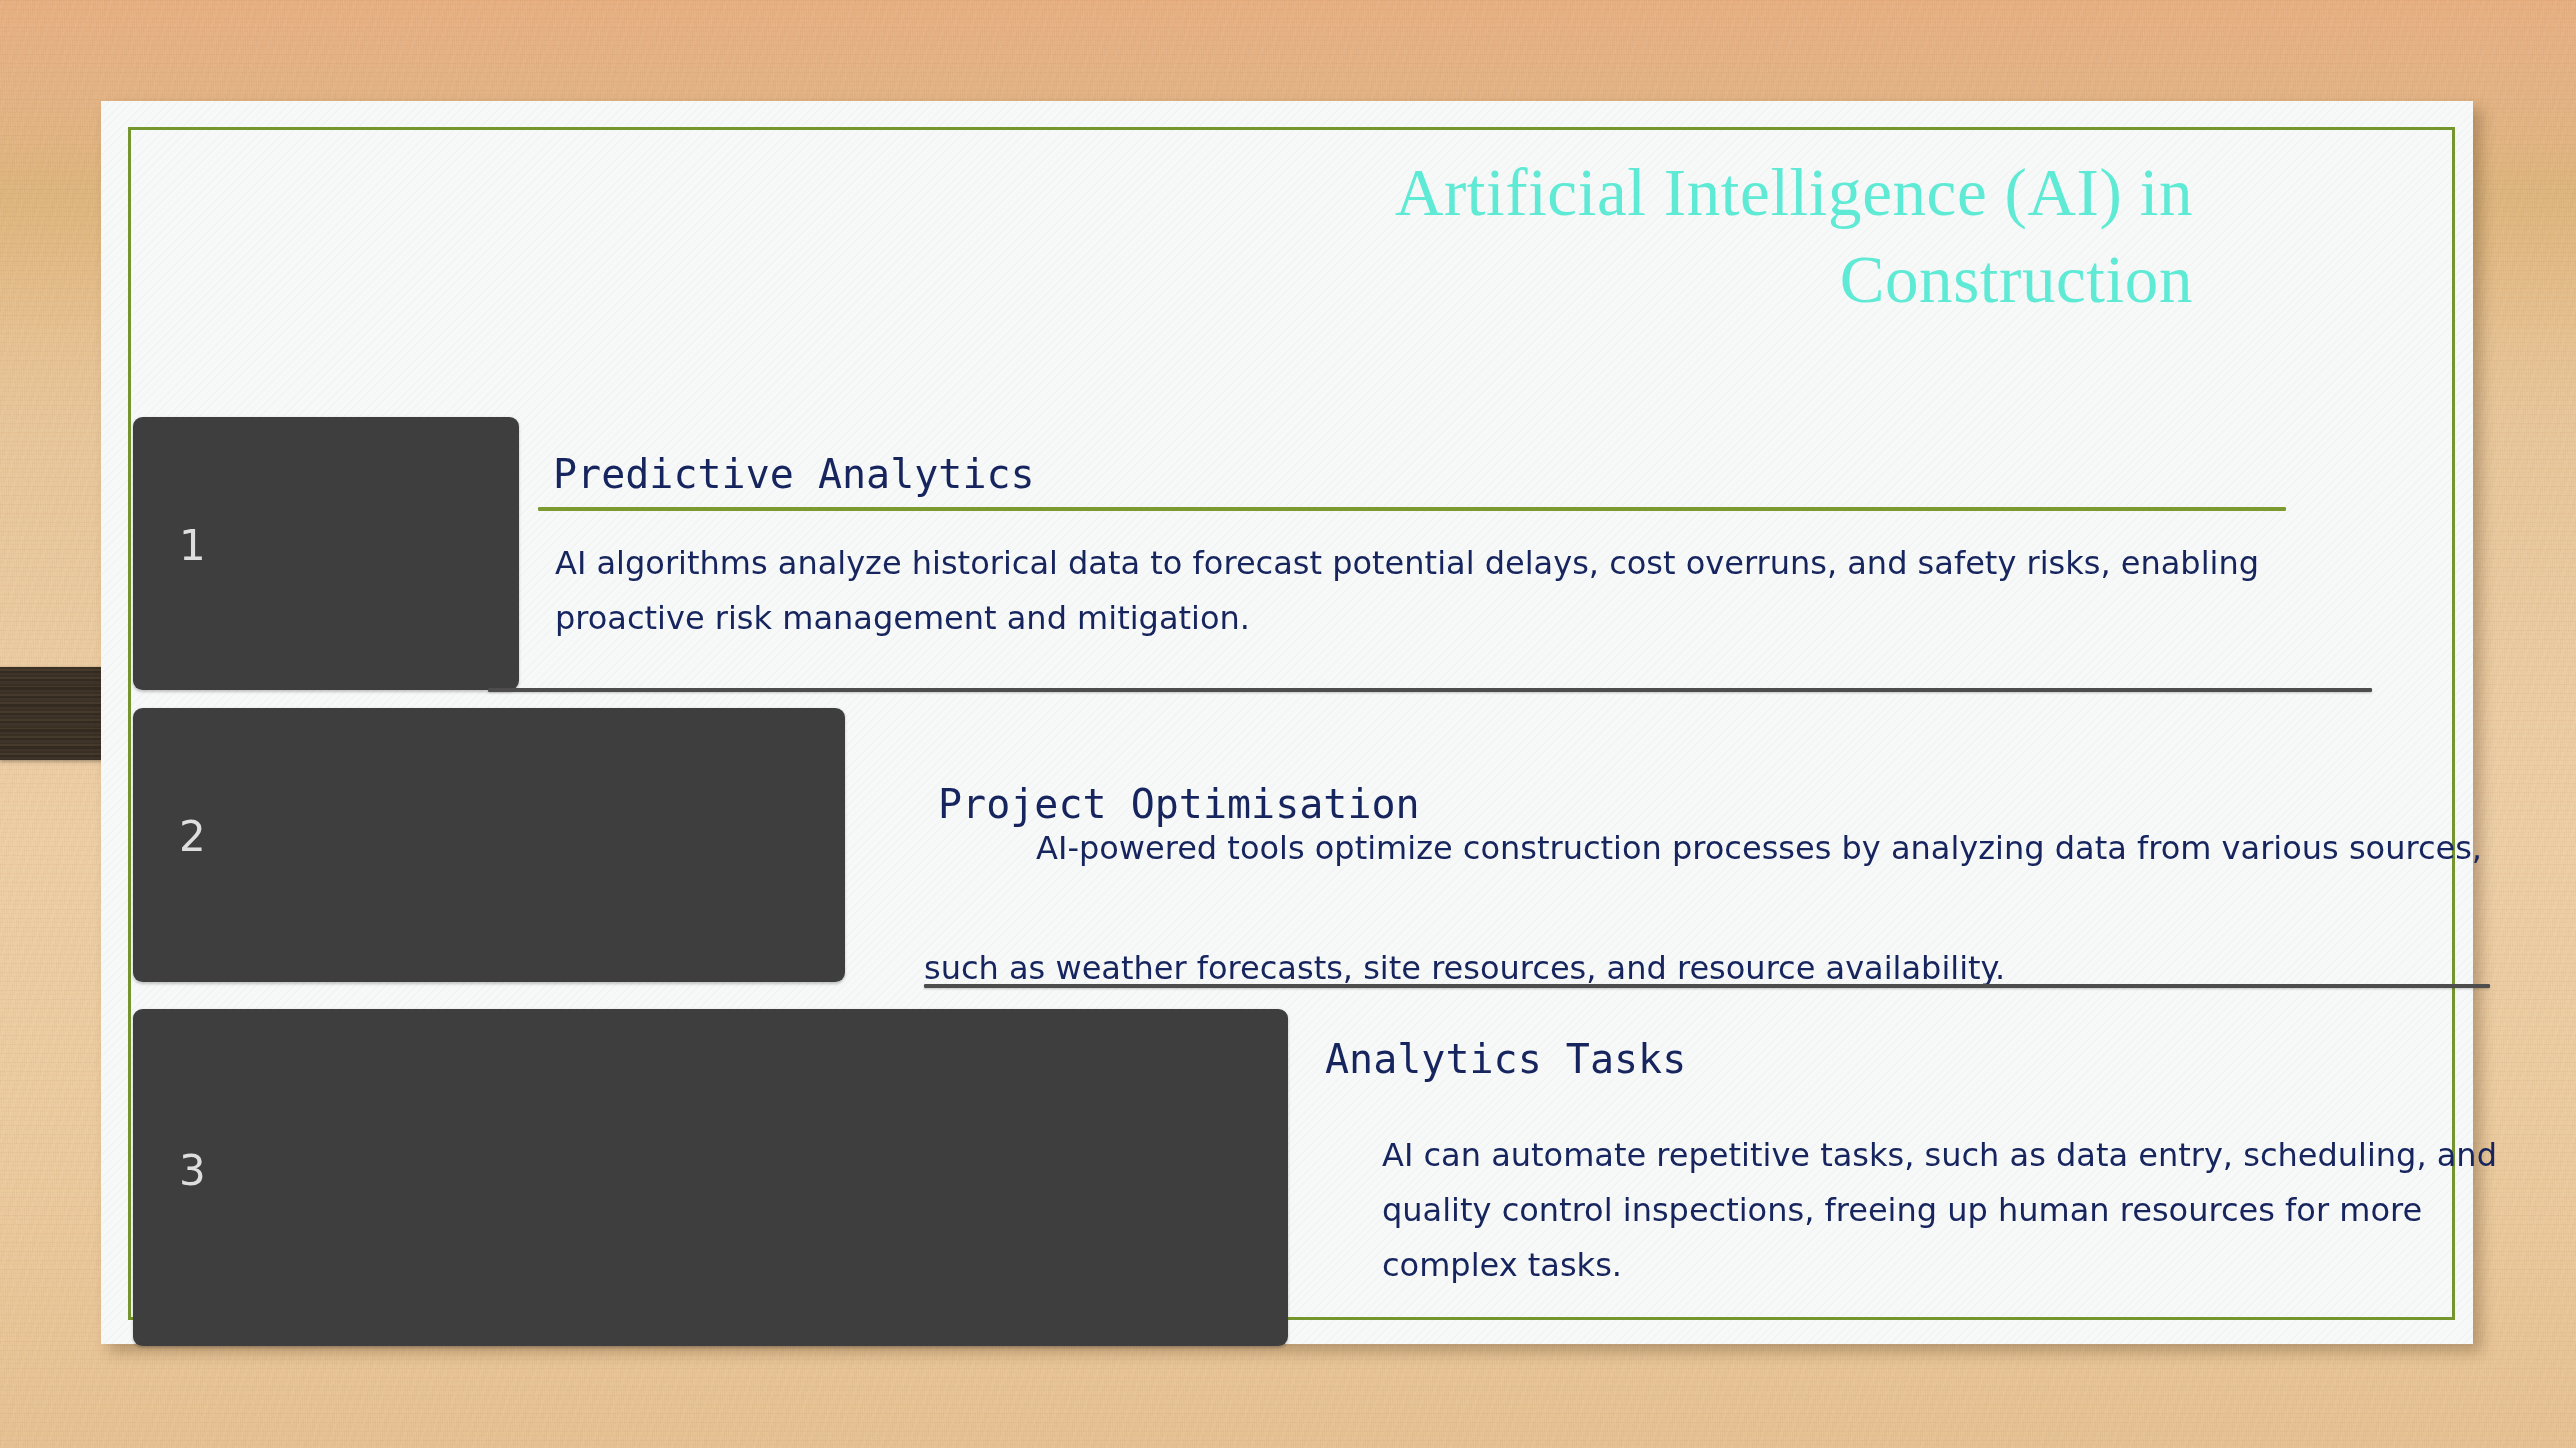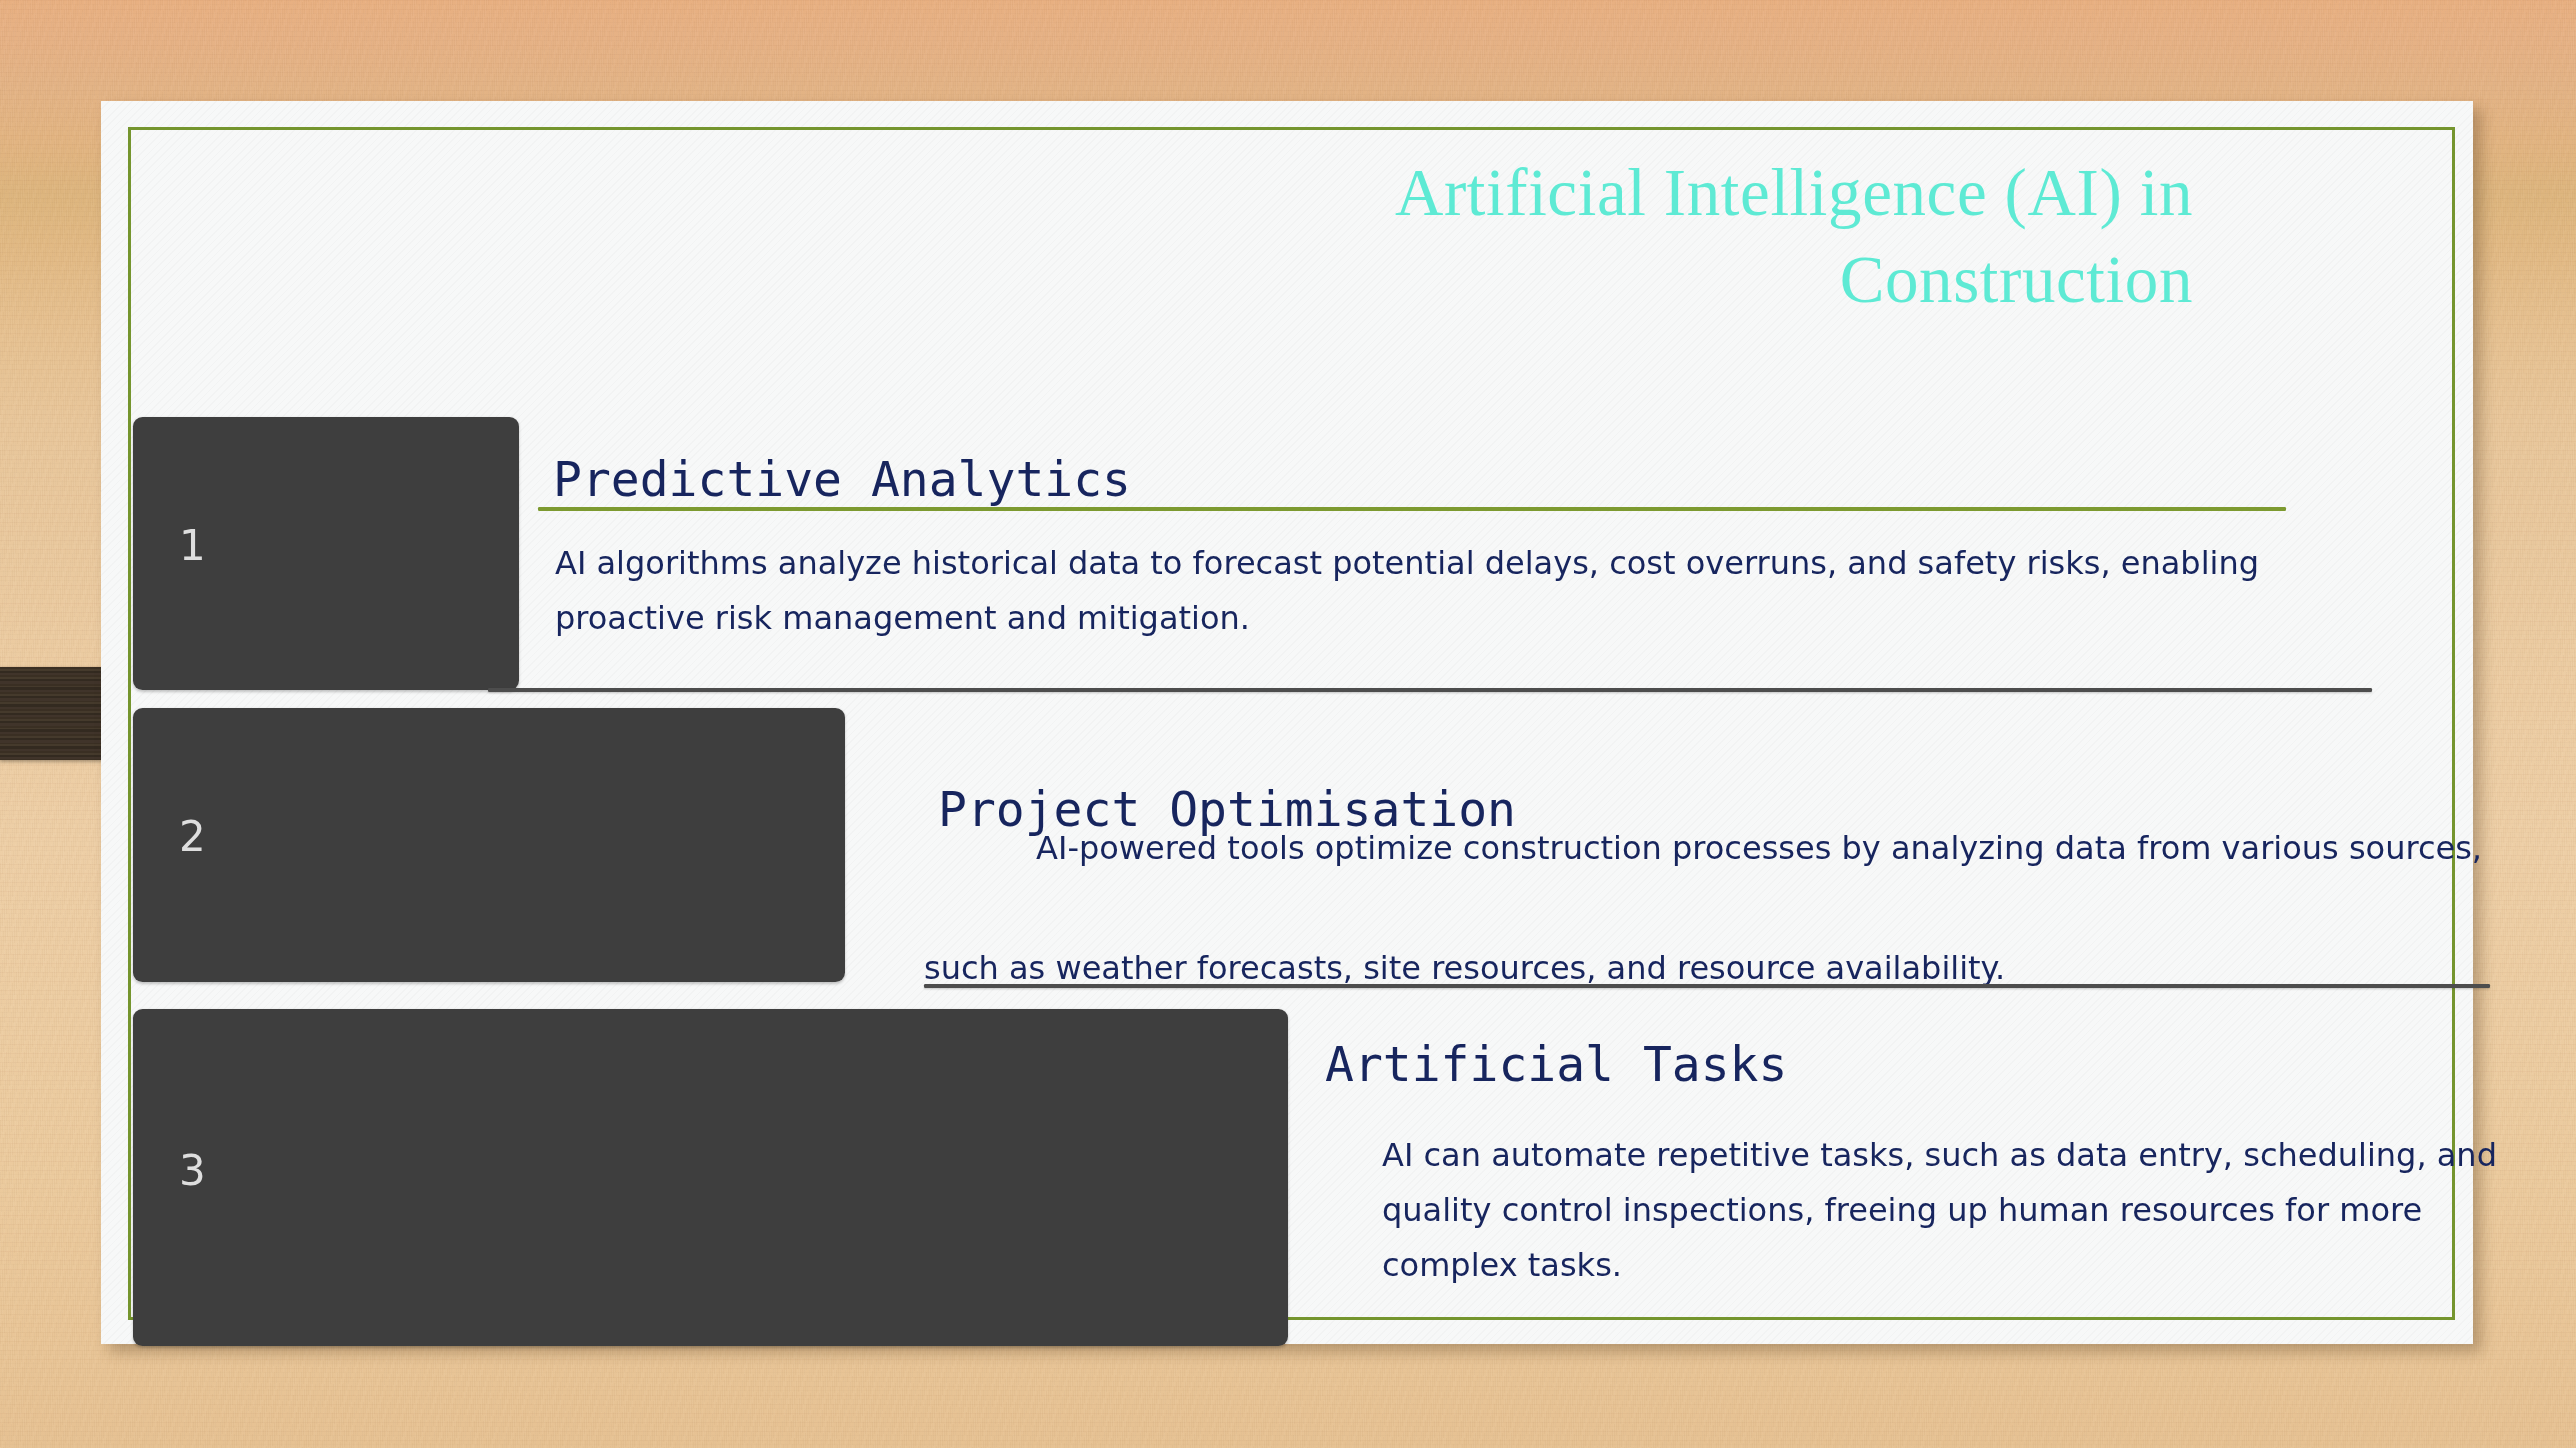--- a/index.html
+++ b/index.html
@@ -142,21 +142,21 @@
   #block2 { left: 133px; top: 708px; width: 712px; height: 274px; }
   #block2 span { top: 104px; }
   #block3 { left: 133px; top: 1009px; width: 1155px; height: 337px; }
   #block3 span { top: 137px; }
 
   
   .sec-head {
     position: absolute;
     color: #17255e;
     font-family: "DejaVu Sans Mono", monospace;
-    font-size: 48px;
+    font-size: 40px;
     white-space: nowrap;
   }
   .sec-body {
     position: absolute;
     color: #17255e;
     font-family: "DejaVu Sans", sans-serif;
     font-size: 32px;
     line-height: 1.72;
     white-space: pre-line;
   }
@@ -216,17 +216,17 @@
     <span>2</span>
   </div>
   <div class="sec-head" id="head2">Project Optimisation</div>
   <div class="sec-body" id="body2">AI-powered tools optimize construction processes by analyzing data from various sources,</div>
   <div class="sec-body" id="body2b">such as weather forecasts, site resources, and resource availability.</div>
   <div class="rule gray" id="rule3"></div>
 
   <div class="numblock" id="block3">
     <span>3</span>
   </div>
-  <div class="sec-head" id="head3">Artificial Tasks</div>
+  <div class="sec-head" id="head3">Analytics Tasks</div>
   <div class="sec-body" id="body3">AI can automate repetitive tasks, such as data entry, scheduling, and quality control inspections, freeing up human resources for more complex tasks.</div>
 
 </div>
 
 
 </body></html>

